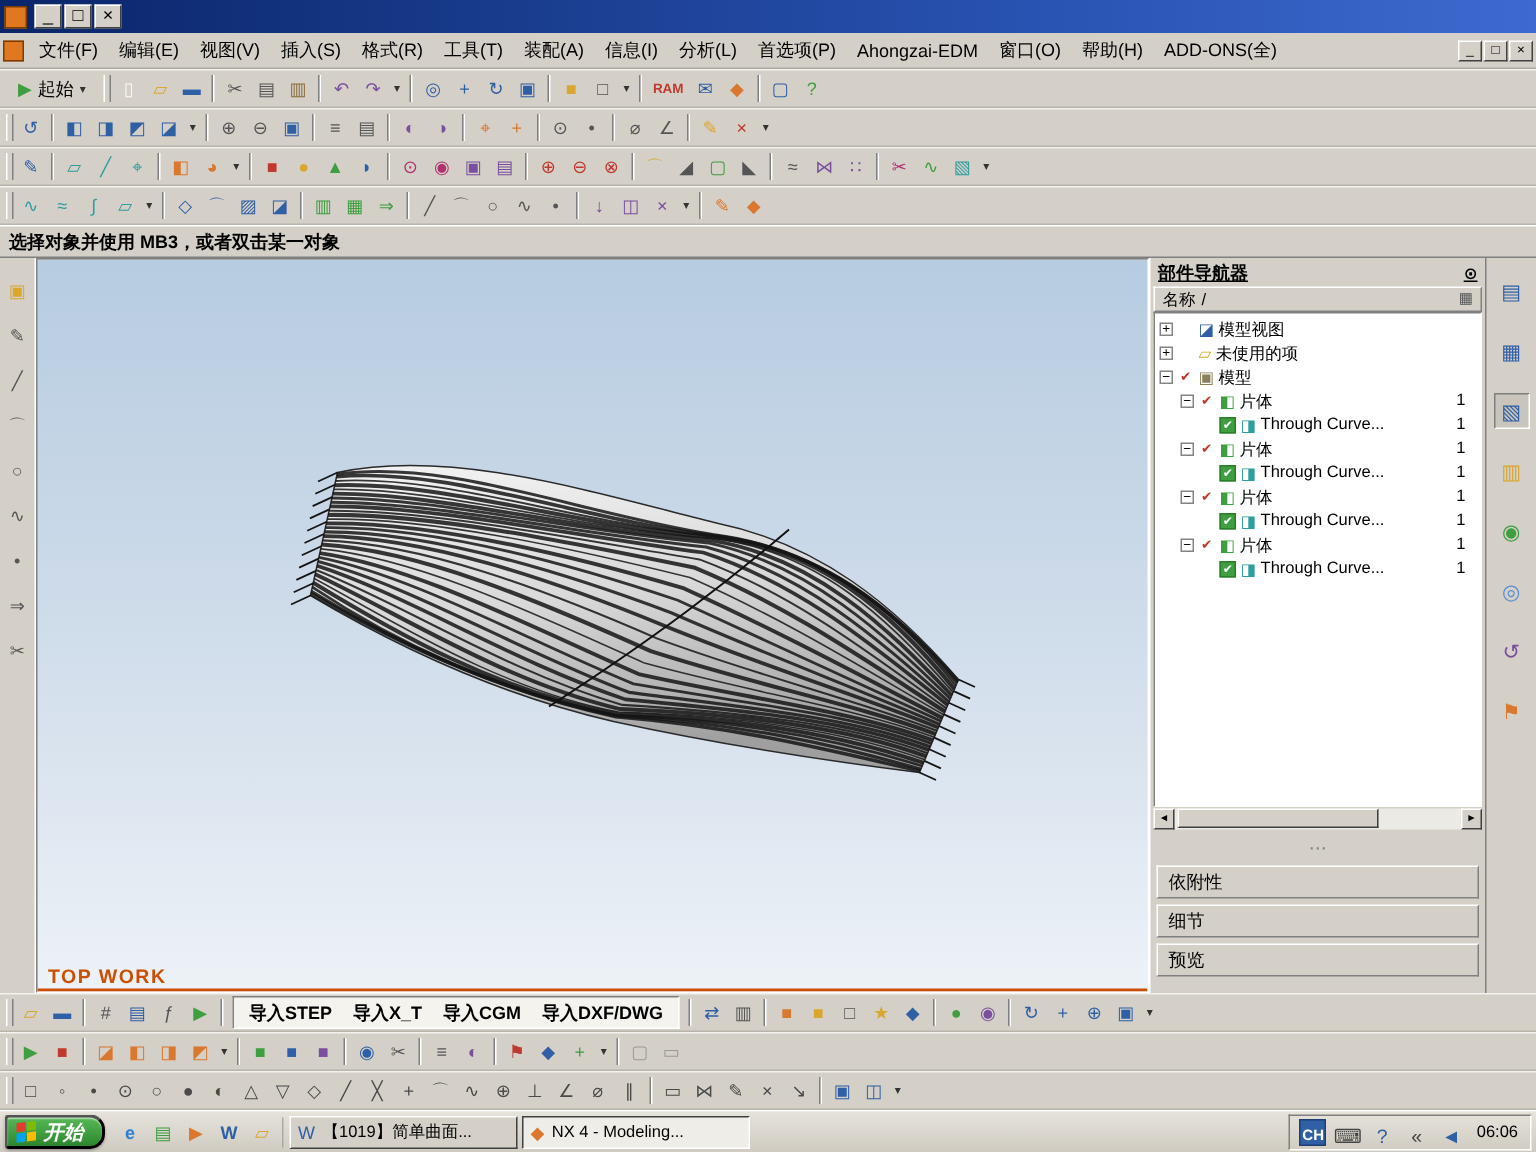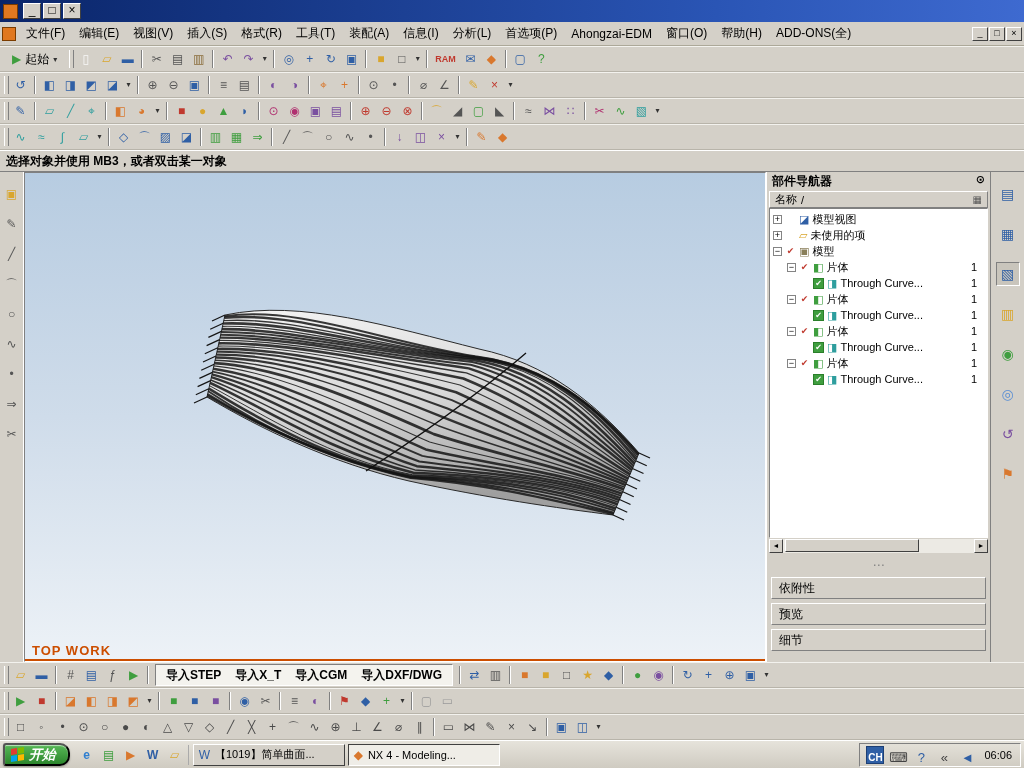--- a/index.html
+++ b/index.html
@@ -44,21 +44,21 @@
   .main{display:flex;height:490px;}
   .leftstrip{width:24px;background:#d4d0c8;display:flex;flex-direction:column;align-items:center;padding-top:12px;gap:10px;border-right:1px solid #fff;}
   .leftstrip .ti{width:20px;height:20px;}
   .viewport{position:relative;width:742px;height:490px;border:1px solid;border-color:#808080 #fff #fff #808080;overflow:hidden;}
   .viewport svg{position:absolute;left:0;top:0;}
   .viewlabel{position:absolute;left:7px;bottom:3px;color:#cc4e00;font-weight:bold;font-size:13px;letter-spacing:1px;}
   .vline{position:absolute;left:0;right:0;bottom:0;height:2px;background:#cc4e00;}
 
   
   .navpanel{width:224px;background:#d4d0c8;display:flex;flex-direction:column;border-left:1px solid #fff;padding:1px 1px 0 1px;}
-  .navtitle{height:18px;display:flex;font-weight:bold;padding:0 4px;}
+  .navtitle{height:18px;display:flex;align-items:center;font-weight:bold;padding:0 4px;text-decoration:underline;}
   .pin{margin-left:auto;font-size:11px;}
   .navheader{height:17px;display:flex;align-items:center;gap:4px;margin:0 1px;padding:0 5px;font-size:11px;background:#d4d0c8;border:1px solid;border-color:#fff #808080 #808080 #fff;}
   .colicon{margin-left:auto;font-size:10px;color:#555;}
   .navtree{background:#fff;border:1px solid;border-color:#808080 #fff #fff #808080;margin:0 1px;height:330px;overflow:hidden;font-size:11px;padding-top:2px;}
   .trow{height:16px;display:flex;align-items:center;gap:3px;white-space:nowrap;}
   .ind0{padding-left:3px;}.ind1{padding-left:17px;}.ind2{padding-left:31px;}
   .exbox{width:9px;height:9px;border:1px solid #848484;background:#fff;font-size:9px;line-height:7px;text-align:center;flex:none;}
   .exbox.plus::before{content:"+";}
   .exbox.minus::before{content:"−";}
   .exbox.none{visibility:hidden;}
@@ -891,22 +891,22 @@
       <span class="sbtn">◄</span>
       <span class="strack">
           <span class="sthumb"></span>
         </span>
       <span class="sbtn">►</span>
     </div>
     <div class="navsplit">⋯</div>
     <div class="navpanels">
 
     <div class="npanel">依附性</div>
+        <div class="npanel">细节</div>
         <div class="npanel">预览</div>
-        <div class="npanel">细节</div>
       </div>
   </div>
 
   <div class="rightstrip">
 
   <span class="ti" style="color: rgb(47, 95, 165);">
         <span class="tg">▤</span>
       </span>
       <span class="ti" style="color: rgb(47, 95, 165);">
         <span class="tg">▦</span>

